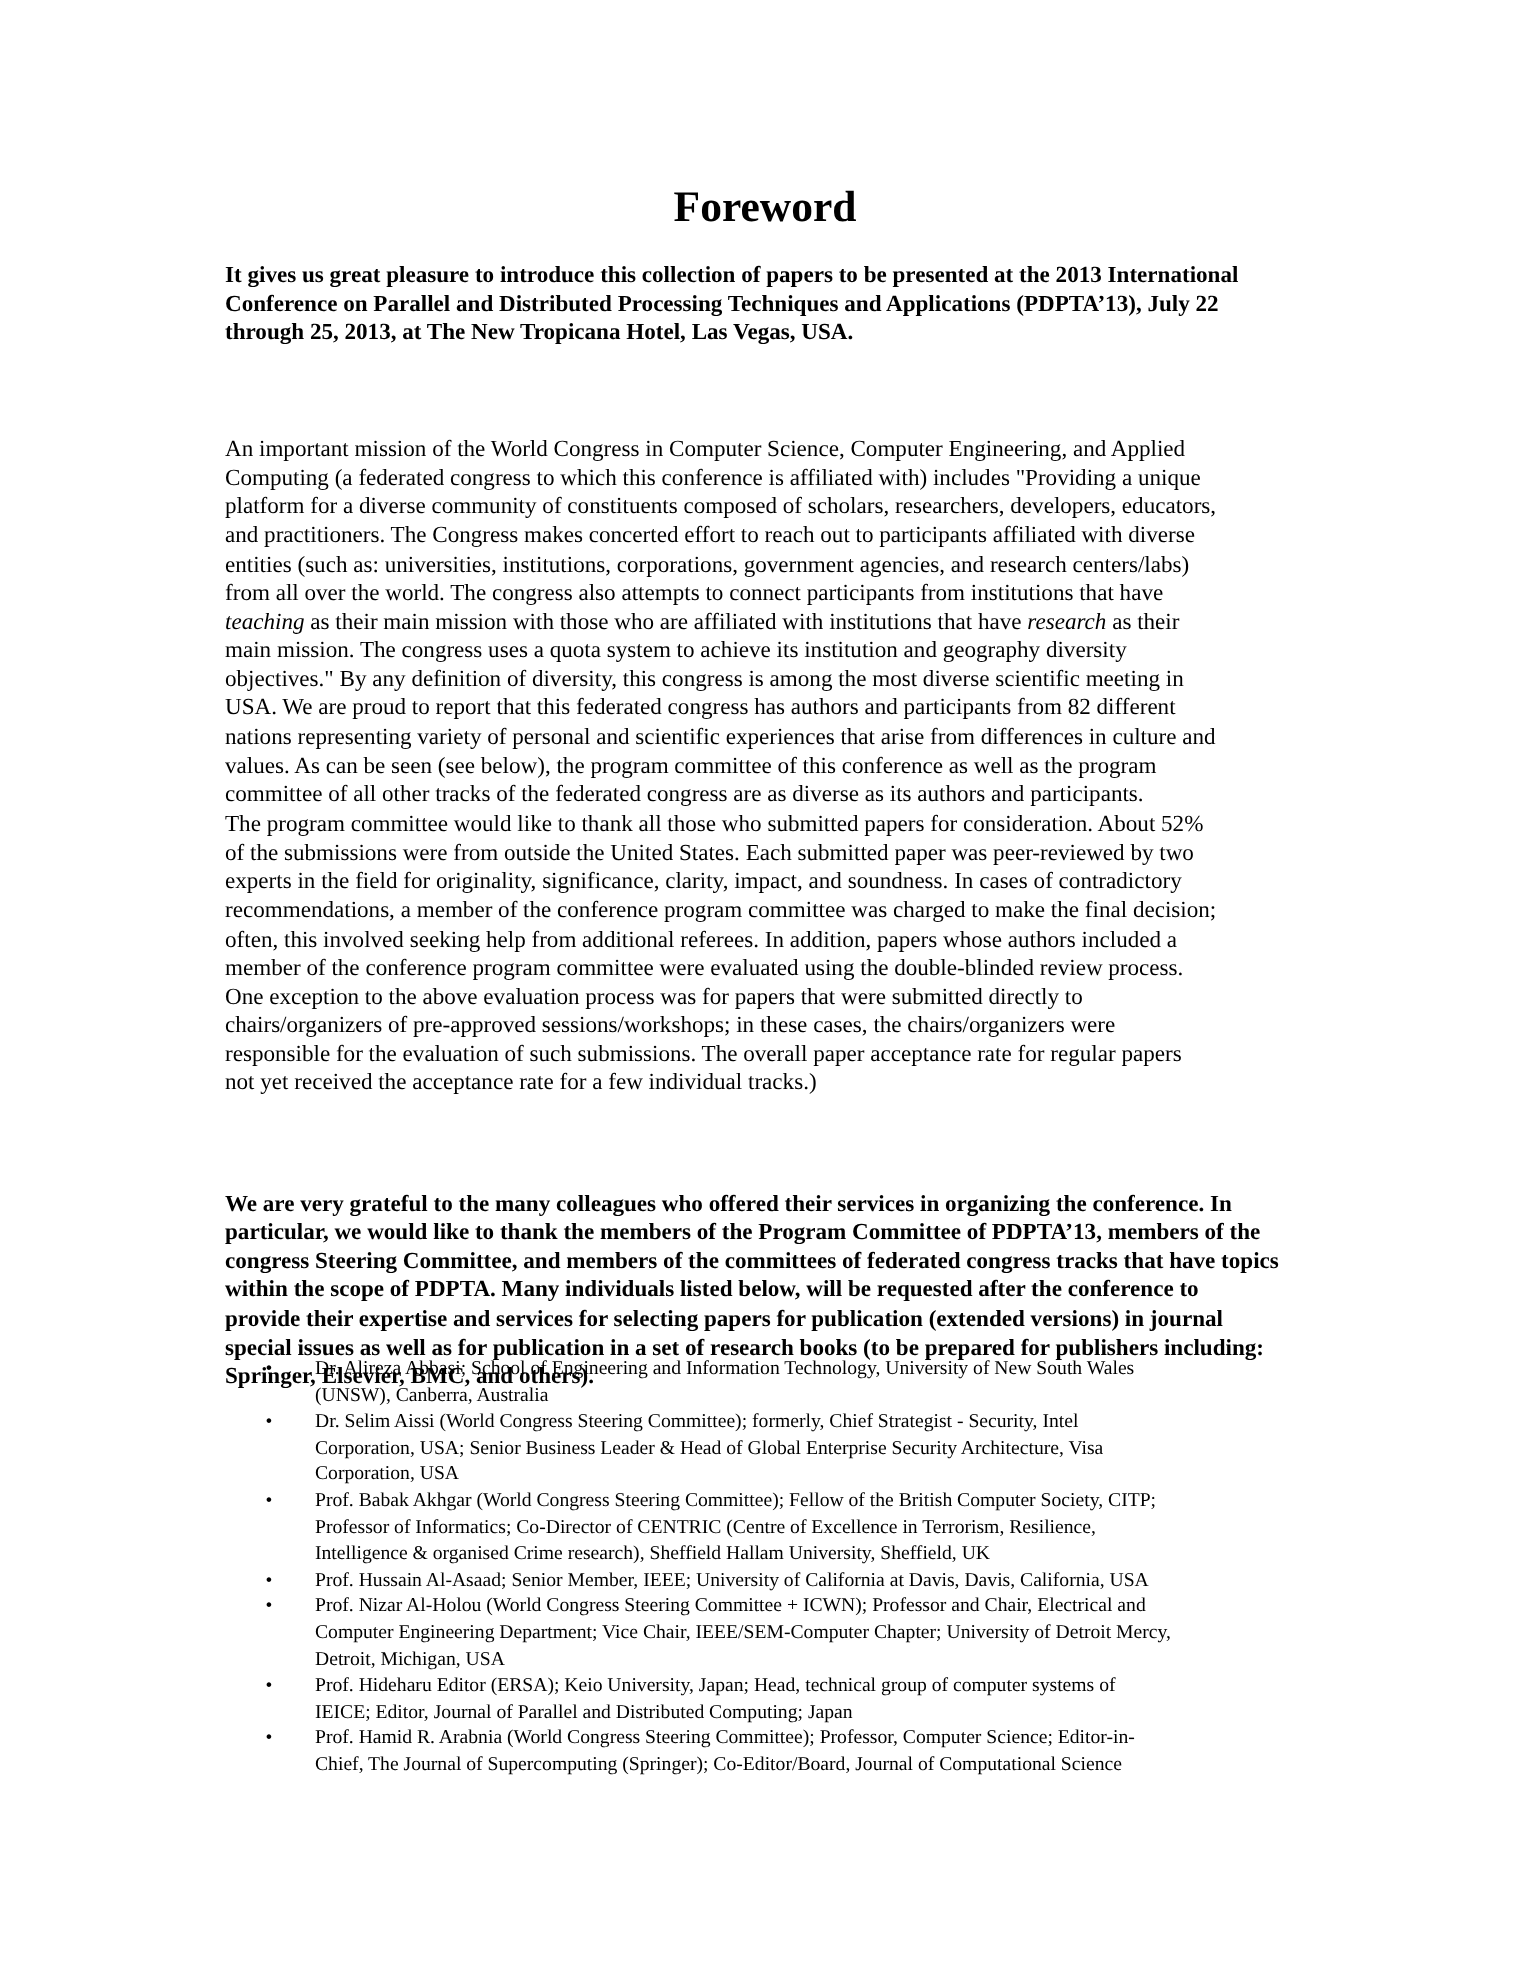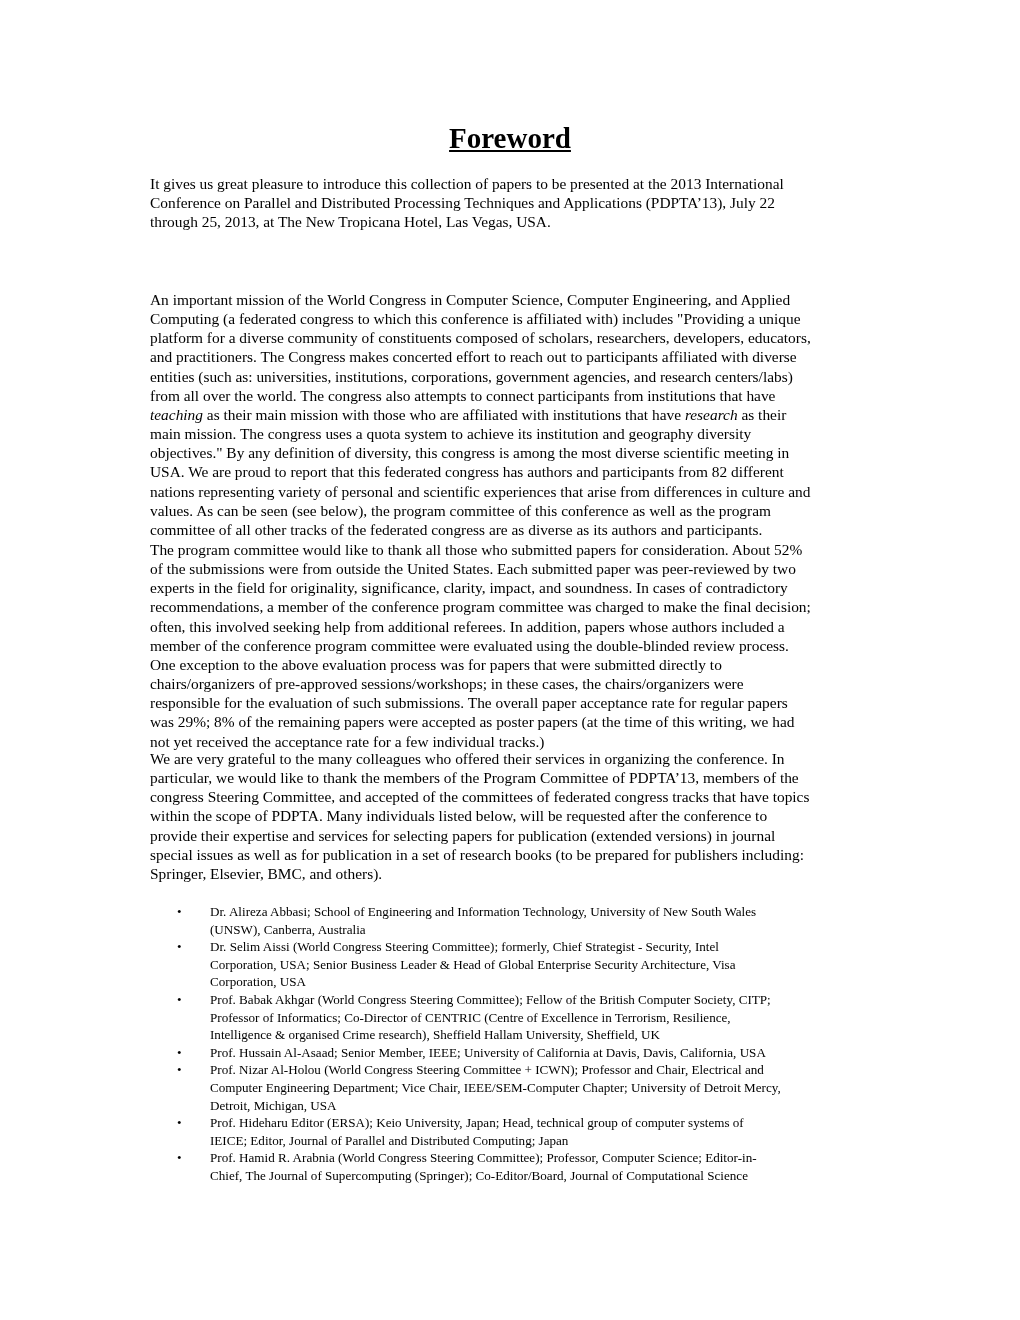--- a/index.html
+++ b/index.html
@@ -25,21 +25,20 @@
     .title {
       position: absolute;
       top: 118px;
       left: 0;
       width: 1020px;
       text-align: center;
       font-weight: bold;
       font-size: 29px;
       line-height: 40px;
       letter-spacing: 0px;
-      text-decoration: underline;
     }
     .para {
       position: absolute;
       left: 150px;
       width: 740px;
       font-size: 15.4px;
       line-height: 19.15px;
       white-space: nowrap;
     }
     .para .line { display: block; }
@@ -70,21 +69,21 @@
     }
     .li .text .line { display: block; }
   </style>
 </head>
 <body>
 
 <div class="page">
 
   <div class="title">Foreword</div>
 
-  <div class="para" style="top:174px;">
+  <div class="para" style="top:174px;font-weight:bold;">
     <span class="line">It gives us great pleasure to introduce this collection of papers to be presented at the 2013 International</span>
     <span class="line">Conference on Parallel and Distributed Processing Techniques and Applications (PDPTA’13), July 22</span>
     <span class="line">through 25, 2013, at The New Tropicana Hotel,  Las Vegas, USA.</span>
   </div>
 
   <div class="para" style="top:250px;margin-top:40px;">
     <span class="line">An important mission of the World Congress in Computer Science, Computer Engineering, and Applied</span>
     <span class="line">Computing (a federated congress to which this conference is affiliated with) includes "Providing a unique</span>
     <span class="line">platform for a diverse community of constituents composed of scholars, researchers, developers, educators,</span>
     <span class="line">and practitioners. The Congress makes concerted effort to reach out to participants affiliated with diverse</span>
@@ -102,28 +101,27 @@
   <div class="para" style="top:540px;">
     <span class="line">The program committee would like to thank all those who submitted papers for consideration. About 52%</span>
     <span class="line">of the submissions were from outside the United States.  Each submitted paper was peer-reviewed by two</span>
     <span class="line">experts in the field for originality, significance, clarity, impact, and soundness. In cases of contradictory</span>
     <span class="line">recommendations, a member of the conference program committee was charged to make the final decision;</span>
     <span class="line">often, this involved seeking help from additional referees. In addition, papers whose authors included a</span>
     <span class="line">member of the conference program committee were evaluated using the double-blinded review process.</span>
     <span class="line">One exception to the above evaluation process was for papers that were submitted directly to</span>
     <span class="line">chairs/organizers of pre-approved sessions/workshops; in these cases, the chairs/organizers were</span>
     <span class="line">responsible for the evaluation of such submissions. The overall paper acceptance rate for regular papers</span>
-    <span class="line">was 29%; 8% of the remaining papers were accepted as poster papers (at the time of this writing, we had</span>
     <span class="line">not yet received the acceptance rate for a few individual tracks.)</span>
   </div>
 
-  <div class="para" style="top:749px;">
+  <div class="para" style="top:793px;font-weight:bold;">
     <span class="line">We are very grateful to the many colleagues who offered their services in organizing the conference.  In</span>
     <span class="line">particular, we would like to thank the members of  the Program Committee of PDPTA’13, members of the</span>
-    <span class="line">congress Steering Committee, and accepted of the committees of federated congress tracks that have topics</span>
+    <span class="line">congress Steering Committee, and members of the committees of federated congress tracks that have topics</span>
     <span class="line">within the scope of PDPTA. Many individuals listed below, will be requested after the conference to</span>
     <span class="line">provide their expertise and services for  selecting papers for publication (extended versions) in journal</span>
     <span class="line">special issues as well as for publication in a set of research books (to be prepared for publishers including:</span>
     <span class="line">Springer, Elsevier, BMC, and others).</span>
   </div>
 
   <div class="list">
 
     <div class="li">
       <span class="bullet">•</span>

